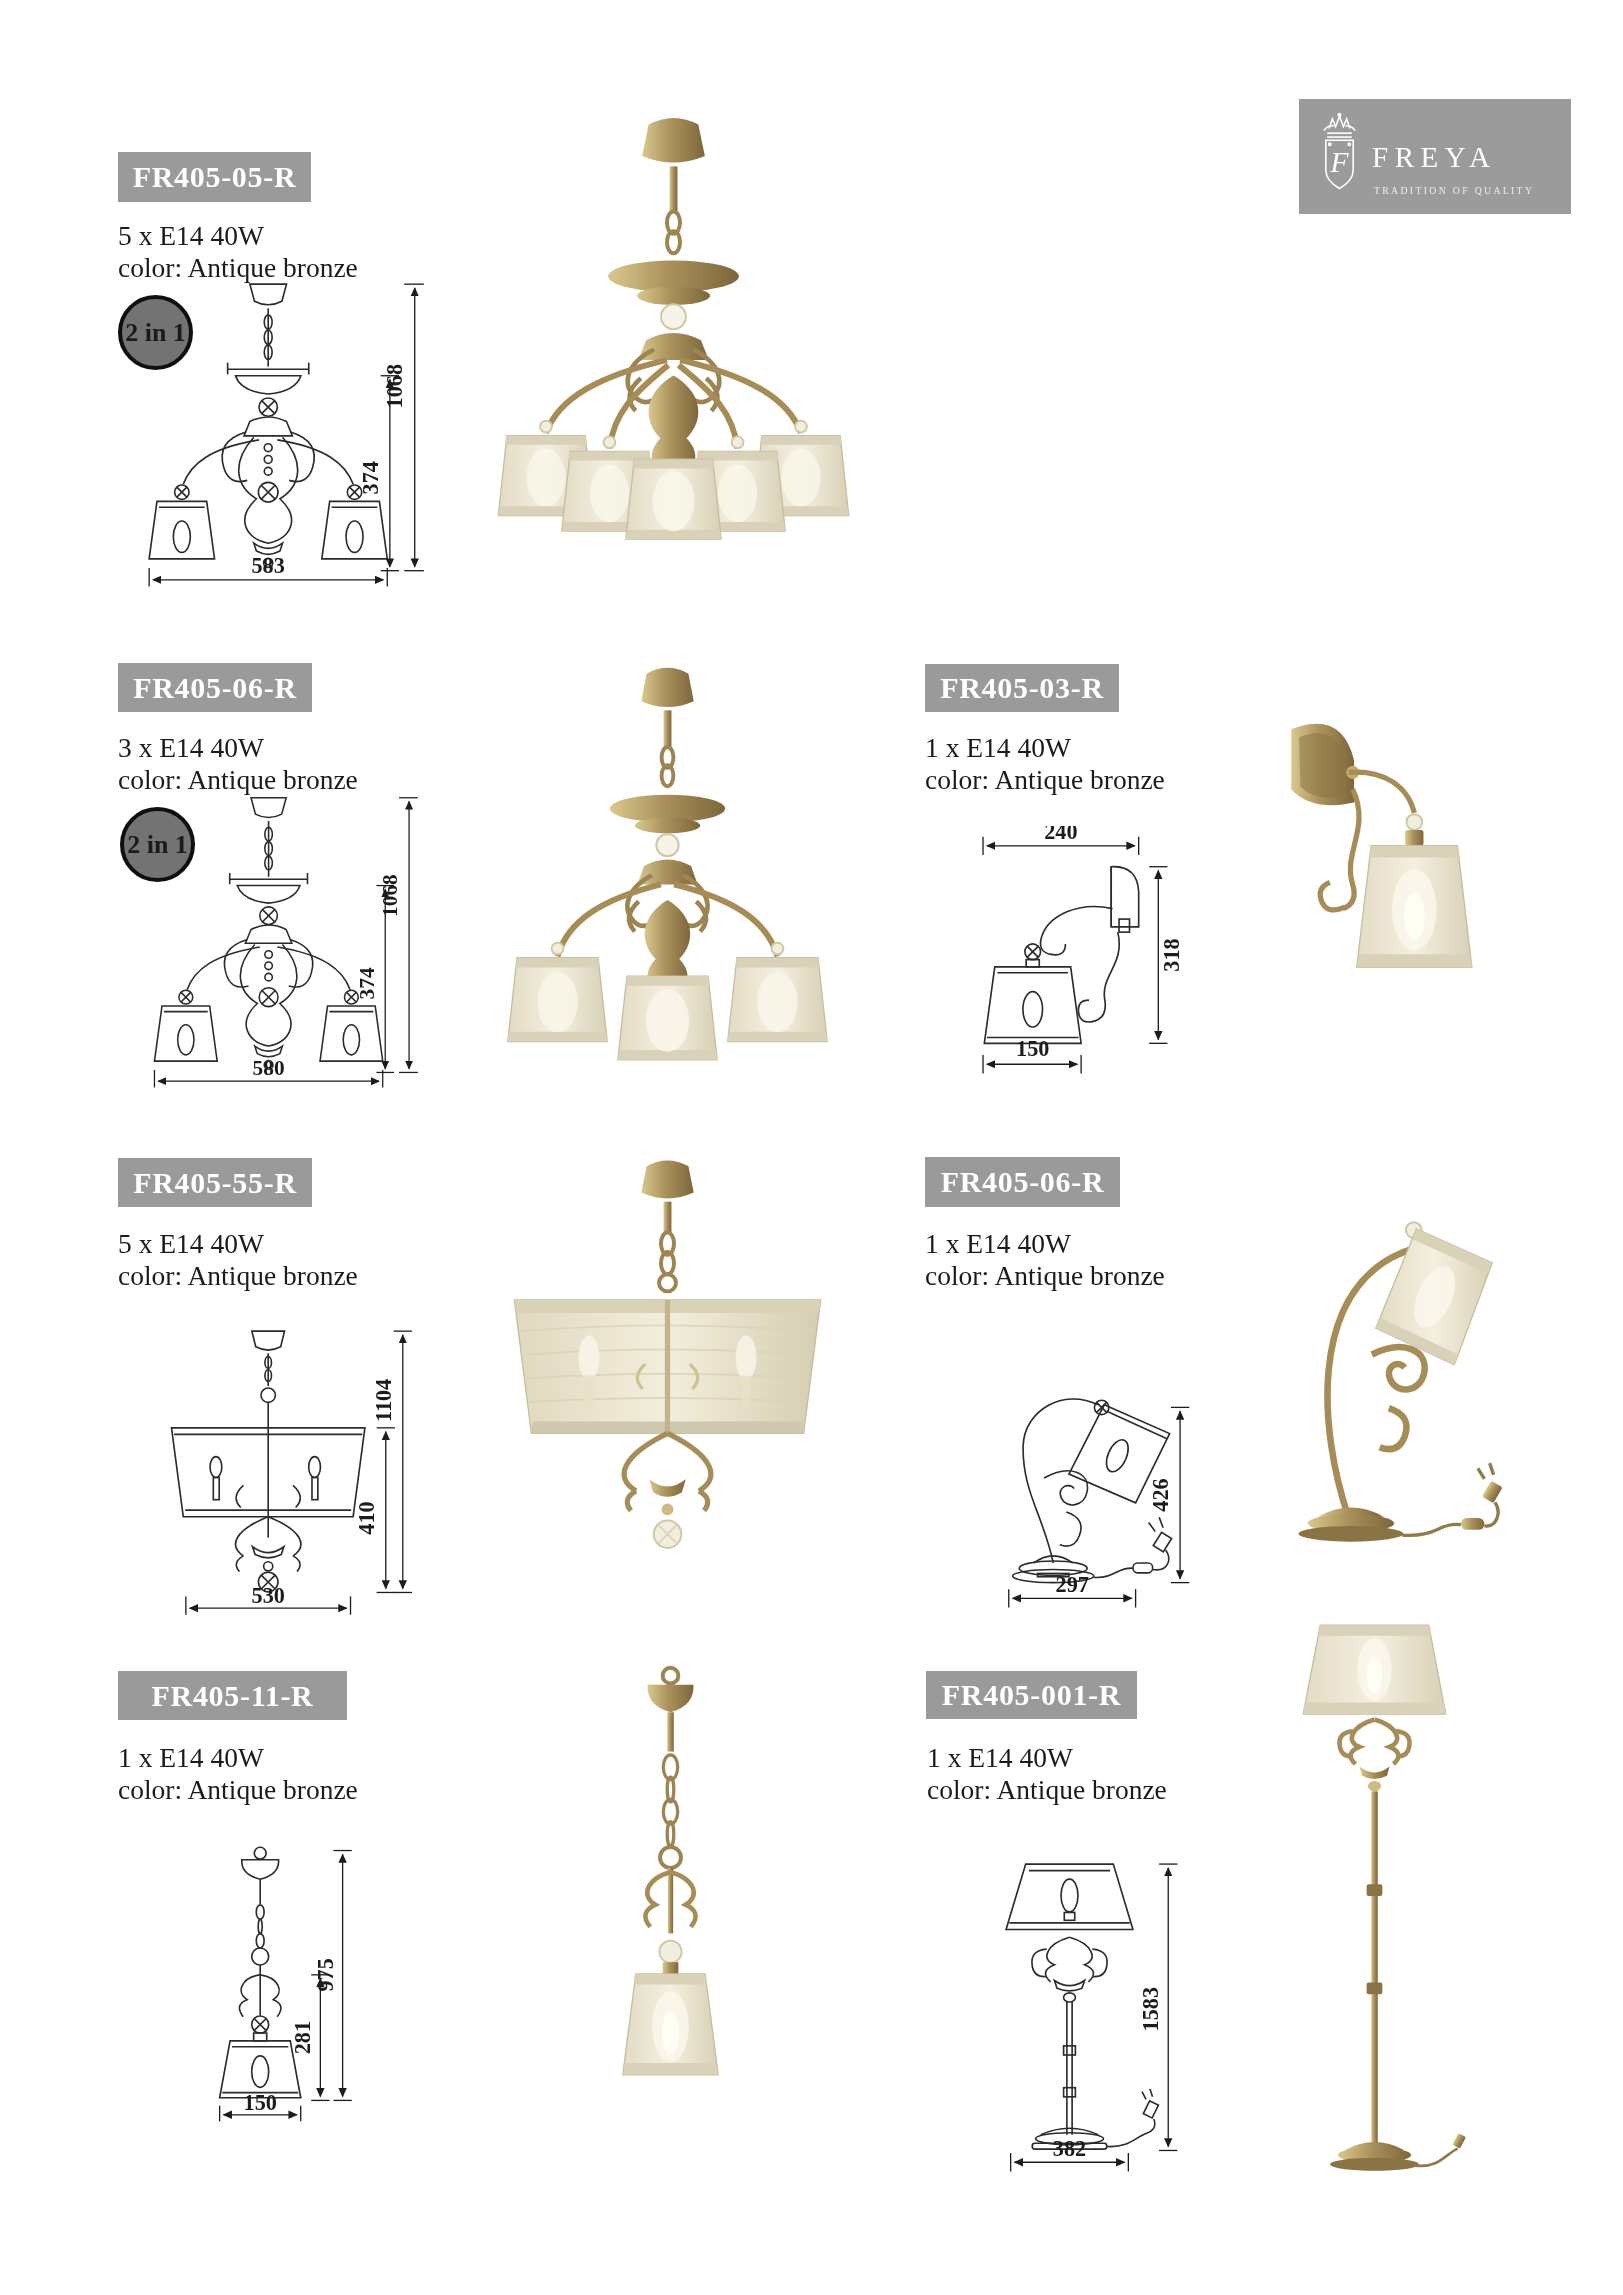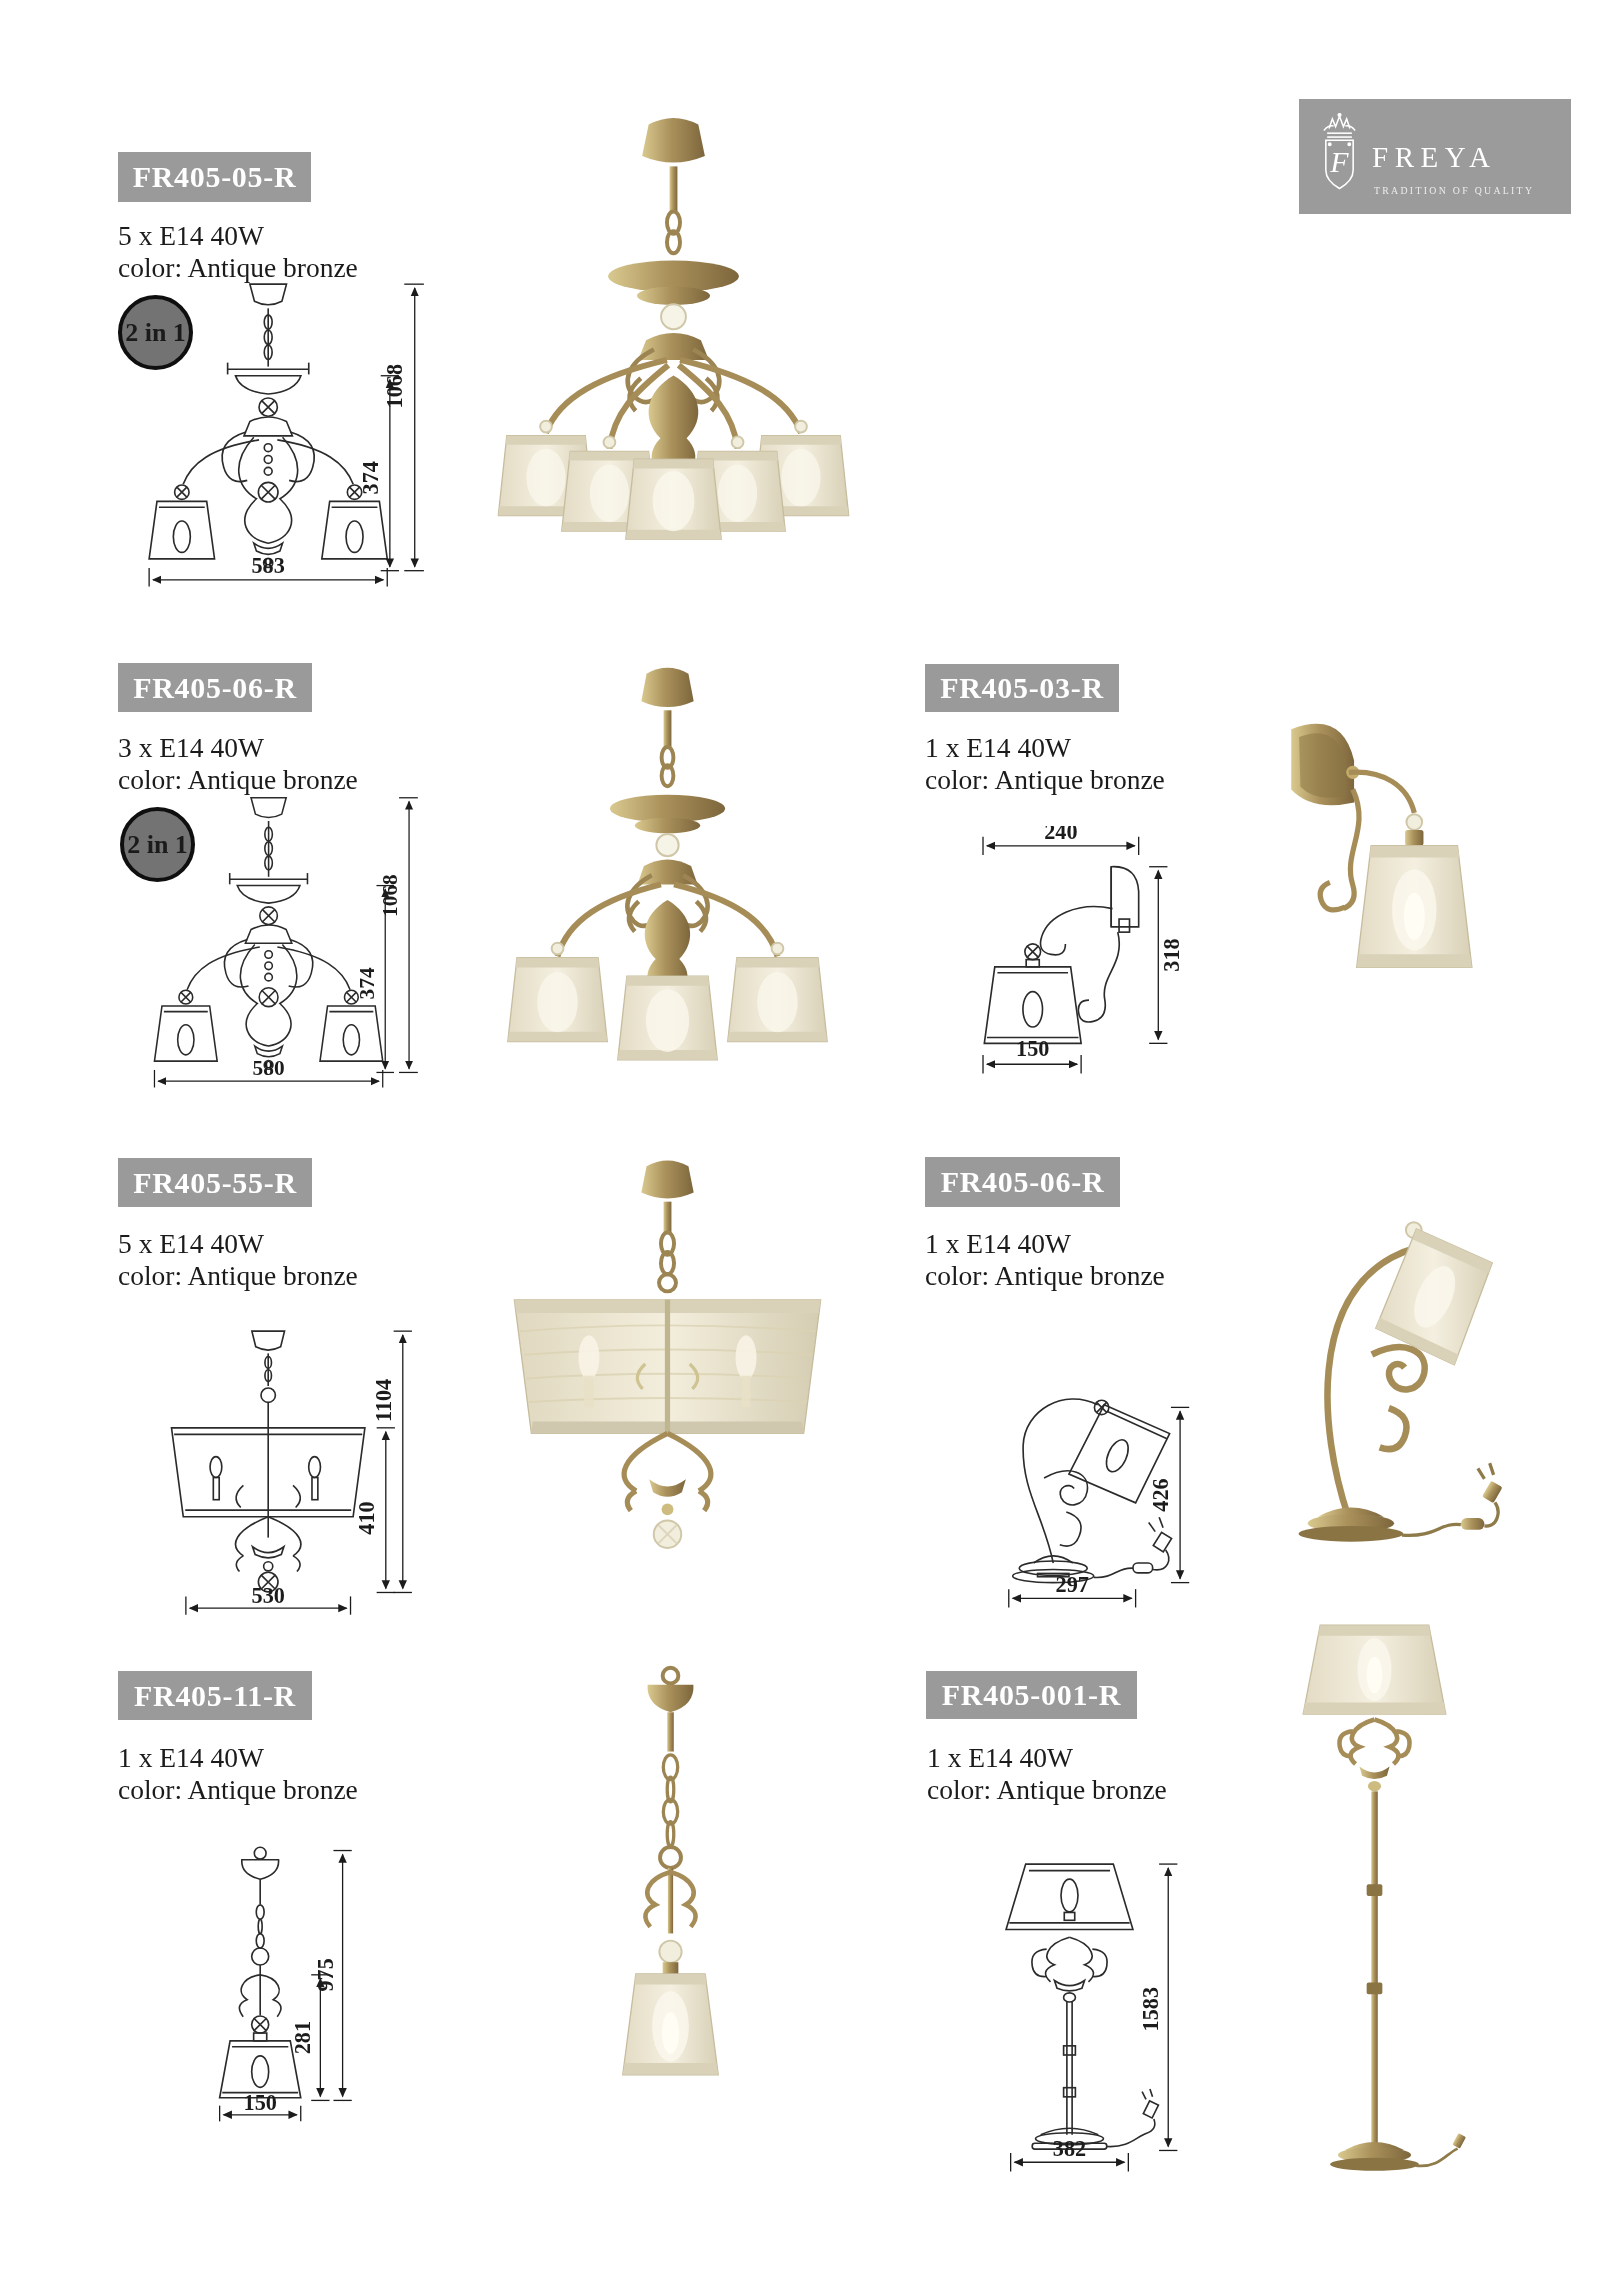--- a/index.html
+++ b/index.html
@@ -548,21 +548,21 @@
     <g stroke="#8f7a4a" stroke-width="5" fill="none">
       <path d="M278,596 C330,600 336,576 368,580"></path>
       <path d="M404,582 C424,584 430,560 420,546"></path>
     </g>
     <rect x="368" y="570" width="36" height="18" rx="9" fill="url(#bz5)"></rect>
     <rect x="406" y="516" width="20" height="28" rx="3" transform="rotate(30 416 530)" fill="url(#bz5)"></rect>
     <line x1="404" y1="510" x2="394" y2="494" stroke="#8f7a4a" stroke-width="5"></line>
     <line x1="418" y1="504" x2="412" y2="486" stroke="#8f7a4a" stroke-width="5"></line>
   </svg>
 
-  <div class="code-badge" style="left:118px;top:1671px;width:194px;height:49px">FR405-11-R</div>
+  <div class="code-badge" style="left:118px;top:1671px;width:229px;height:49px">FR405-11-R</div>
   <div class="specs" style="left:118px;top:1742px">
     <div>1 x E14 40W</div>
     <div>color: Antique bronze</div>
   </div>
 
   <svg class="diagram" style="left:162px;top:1844px" width="216" height="278" viewBox="0 0 330 425">
     <defs>
         <marker id="d6a" viewBox="0 0 10 10" refX="8" refY="5" markerWidth="8" markerHeight="8" orient="auto-start-reverse">
           <path d="M0,1 L9,5 L0,9 Z" fill="#1c1c1c"></path>
         </marker>

